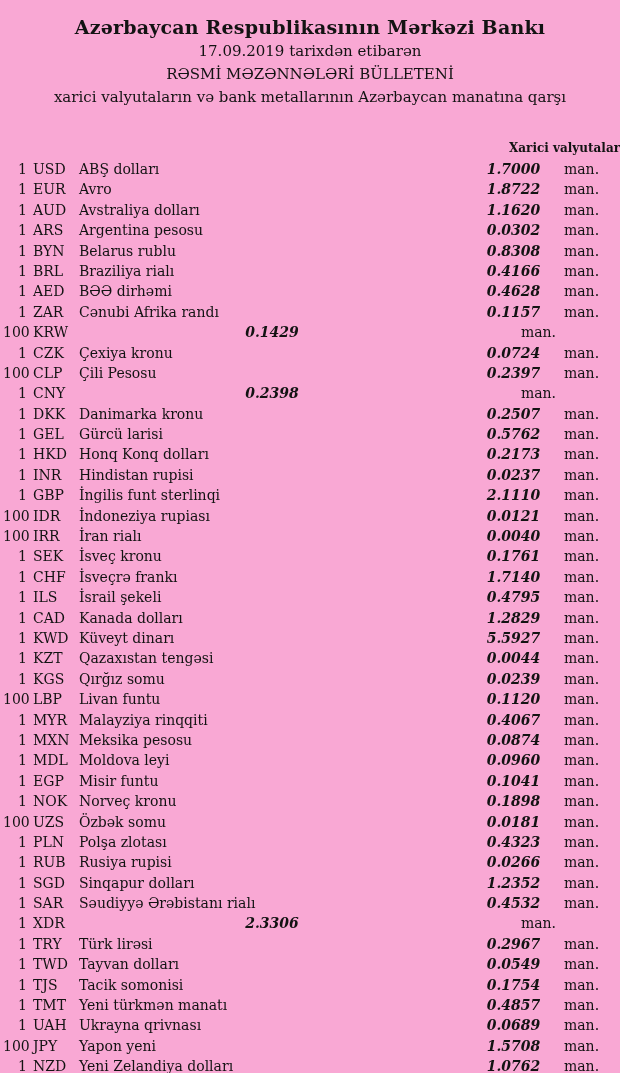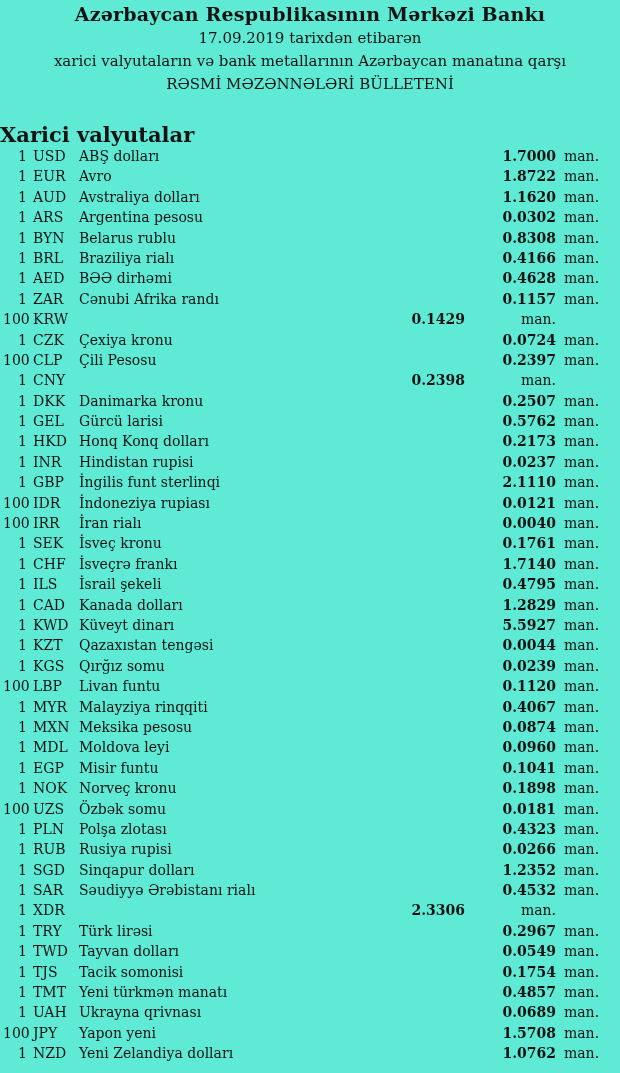--- a/index.html
+++ b/index.html
@@ -4,78 +4,79 @@
 <style>
   html, body {
     margin: 0;
     padding: 0;
     background: #ffffff;
   }
   .page {
     width: 620px;
     height: 1073px;
     margin: 0 auto;
-    background: #5eead4;
+    background: #f9a8d4;
     color: #131313;
     font-family: "DejaVu Serif", "Liberation Serif", serif;
     box-sizing: border-box;
-    padding-top: 1px;
+    padding-top: 14px;
     overflow: hidden;
   }
   header { text-align: center; }
   .bank-name {
     font-size: 19px;
     font-weight: bold;
     line-height: 26px;
     margin: 0;
     letter-spacing: 0.2px;
   }
   .hline {
     font-size: 15px;
     font-weight: normal;
     line-height: 23px;
   }
   .section-title {
-    font-size: 21px;
+    font-size: 12px;
     font-weight: bold;
     line-height: 22px;
-    text-align: left;
+    text-align: right;
     margin: 28px 0 0 0;
   }
   .rates {
     box-sizing: border-box;
     padding: 0 22px 0 3px;
   }
   .row {
     display: grid;
     grid-template-columns: 24px 40px 1fr 85px 36px;
     column-gap: 6px;
     line-height: 20.4px;
     height: 20.4px;
     font-size: 14px;
     white-space: nowrap;
   }
   .cell-qty  { text-align: right; }
   .cell-code { text-align: left; }
   .cell-name { text-align: left; }
   .cell-rate {
-    text-align: right;
+    text-align: center;
     font-weight: bold;
+    font-style: italic;
   }
   .cell-unit { text-align: right; padding-left: 2px; }
 </style>
 </head>
 <body>
 
 <div class="page">
   <header>
     <h1 class="bank-name">Azərbaycan Respublikasının Mərkəzi Bankı</h1>
     <div class="hline">17.09.2019 tarixdən etibarən</div>
+    <div class="hline">RƏSMİ MƏZƏNNƏLƏRİ BÜLLETENİ</div>
     <div class="hline">xarici valyutaların və bank metallarının Azərbaycan manatına qarşı</div>
-    <div class="hline">RƏSMİ MƏZƏNNƏLƏRİ BÜLLETENİ</div>
   </header>
 
   <div class="section-title">Xarici valyutalar</div>
 
   <div class="rates" id="rates-table">
   <div class="row">
     <span class="cell-qty">1</span>
     <span class="cell-code">USD</span>
     <span class="cell-name">ABŞ dolları</span>
     <span class="cell-rate">1.7000</span>

